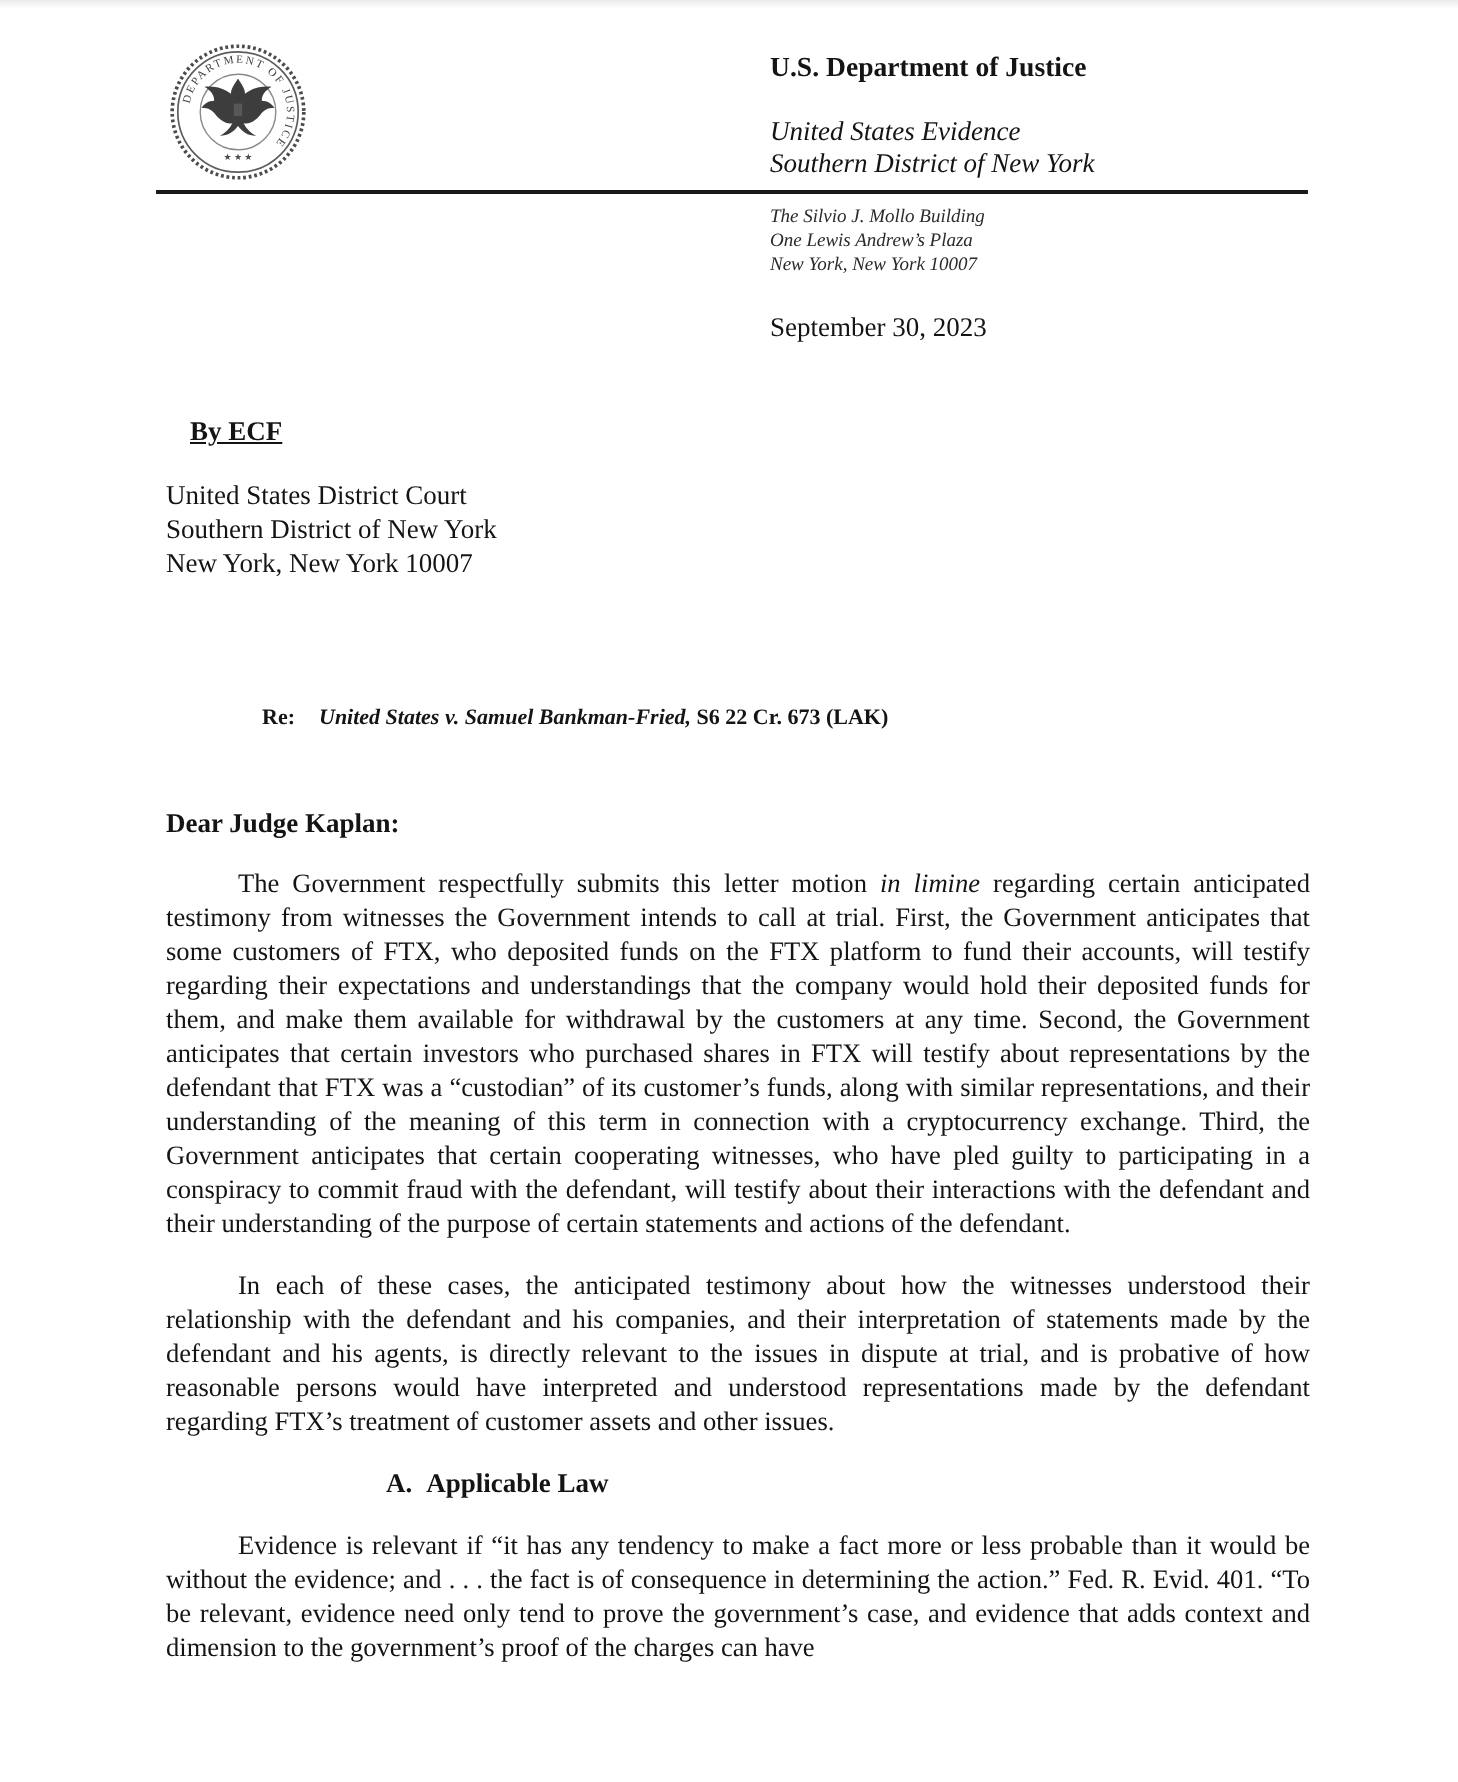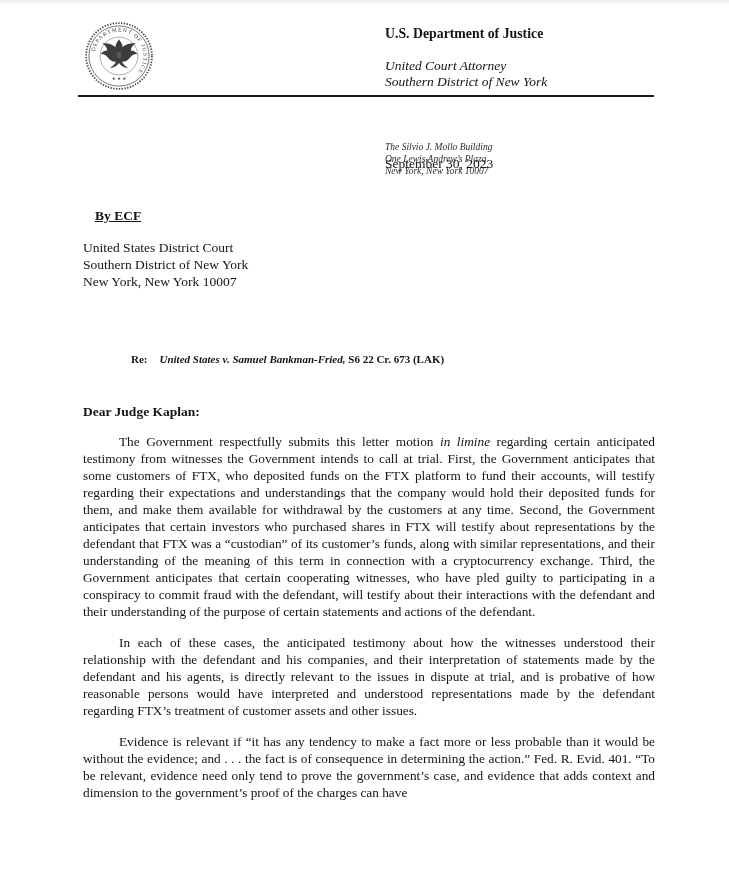--- a/index.html
+++ b/index.html
@@ -25,21 +25,21 @@
   .hdr-office {
     position: absolute; left: 385px; top: 58px;
     font-style: italic; font-size: 13.5px; line-height: 16px;
   }
   .hdr-rule {
     position: absolute; left: 78px; top: 95px; width: 576px; height: 2px;
     background: #1a1a1a;
   }
   .hdr-address {
     position: absolute; left: 385px; top: 103px;
-    font-style: italic; font-size: 9.5px; line-height: 12px; color: #2a2a2a; margin-top: 38px;
+    font-style: italic; font-size: 9.5px; line-height: 12px; color: #2a2a2a;
   }
   .hdr-date { position: absolute; left: 385px; top: 156px; font-size: 13.5px; }
   
   .delivery {
     position: absolute; left: 83px; top: 208px;
     font-weight: bold; text-decoration: underline; font-size: 13.5px; margin-left: 12px;
   }
   .recipient {
     position: absolute; left: 83px; top: 240px;
     font-size: 13.5px; line-height: 16.9px;
@@ -79,21 +79,21 @@
     <text font-size="8" fill="#3f3f3f" letter-spacing="1.5" font-family="Liberation Serif, serif">
       <textPath href="#ringPath" startOffset="6">DEPARTMENT OF JUSTICE</textPath>
     </text>
     <path fill="#3d3d3d" d="M50 26 C47 31 45 33 45 37 C40 33 33 31 26 32 C31 35 33 38 33 42 C29 42 26 44 24 47 C29 47 32 49 34 52 C38 57 43 59 46 58 C44 62 41 65 37 67 C43 67 47 64 50 60 C53 64 57 67 63 67 C59 65 56 62 54 58 C57 59 62 57 66 52 C68 49 71 47 76 47 C74 44 71 42 67 42 C67 38 69 35 74 32 C67 31 60 33 55 37 C55 33 53 31 50 26 Z"></path>
     <rect x="47" y="44" width="6" height="9" fill="#575757"></rect>
     <text x="50" y="84" text-anchor="middle" font-size="6.5" fill="#4a4a4a">★ ★ ★</text>
   </svg>
 
   <div class="hdr-agency">U.S. Department of Justice</div>
   <div class="hdr-office">
-    <div>United Court Attorney</div>
+    <div>United States Evidence</div>
     <div>Southern District of New York</div>
   </div>
   <div class="hdr-rule"></div>
   <div class="hdr-address">
     <div>The Silvio J. Mollo Building</div>
     <div>One Lewis Andrew’s Plaza</div>
     <div>New York, New York 10007</div>
   </div>
   <div class="hdr-date">September 30, 2023</div>
 
@@ -109,16 +109,17 @@
     <span>Re:</span><span class="re-case">United States v. Samuel Bankman-Fried,</span><span> S6 22 Cr. 673 (LAK)</span>
   </div>
 
   <div class="salutation">Dear Judge Kaplan:</div>
 
   <div class="bodytext">
     <p><span>The Government respectfully submits this letter motion </span><span class="italic">in limine</span><span> regarding certain anticipated testimony from witnesses the Government intends to call at trial. First, the Government anticipates that some customers of FTX, who deposited funds on the FTX platform to fund their accounts, will testify regarding their expectations and understandings that the company would hold their deposited funds for them, and make them available for withdrawal by the customers at any time. Second, the Government anticipates that certain investors who purchased shares in FTX will testify about representations by the defendant that FTX was a “custodian” of its customer’s funds, along with similar representations, and their understanding of the meaning of this term in connection with a cryptocurrency exchange. Third, the Government anticipates that certain cooperating witnesses, who have pled guilty to participating in a conspiracy to commit fraud with the defendant, will testify about their interactions with the defendant and their understanding of the purpose of certain statements and actions of the defendant.</span></p>
 
     <p>In each of these cases, the anticipated testimony about how the witnesses understood their relationship with the defendant and his companies, and their interpretation of statements made by the defendant and his agents, is directly relevant to the issues in dispute at trial, and is probative of how reasonable persons would have interpreted and understood representations made by the defendant regarding FTX’s treatment of customer assets and other issues.</p>
 
+    <p class="section-heading"><span>A.</span><span class="title">Applicable Law</span></p>
 
     <p>Evidence is relevant if “it has any tendency to make a fact more or less probable than it would be without the evidence; and . . . the fact is of consequence in determining the action.” Fed. R. Evid. 401. “To be relevant, evidence need only tend to prove the government’s case, and evidence that adds context and dimension to the government’s proof of the charges can have</p>
   </div>
 </div>
 
 </body></html>

